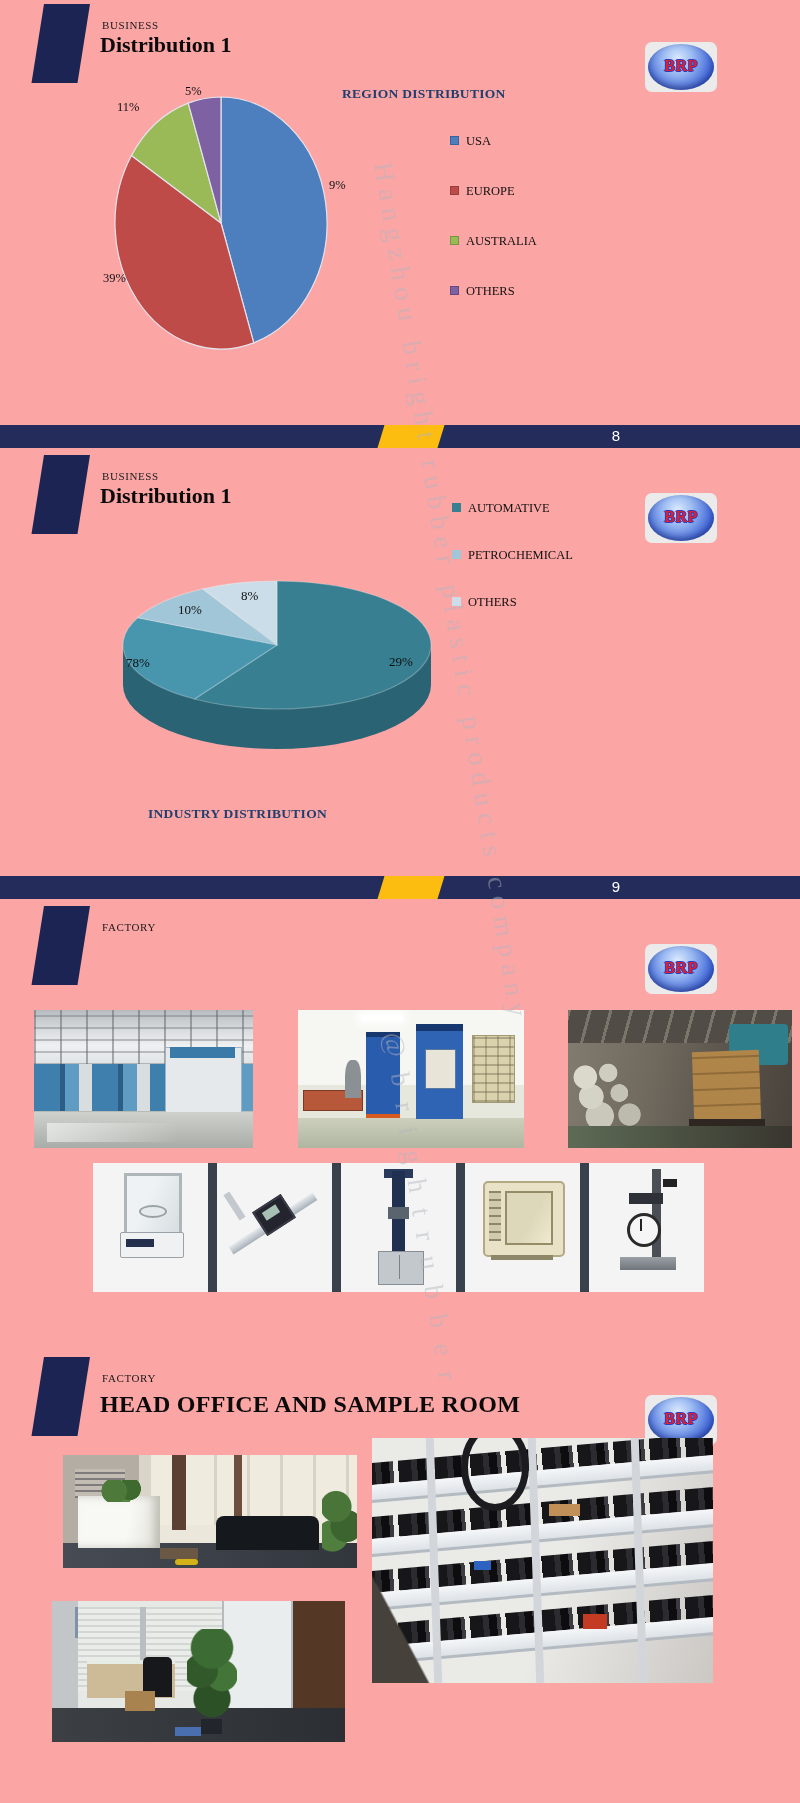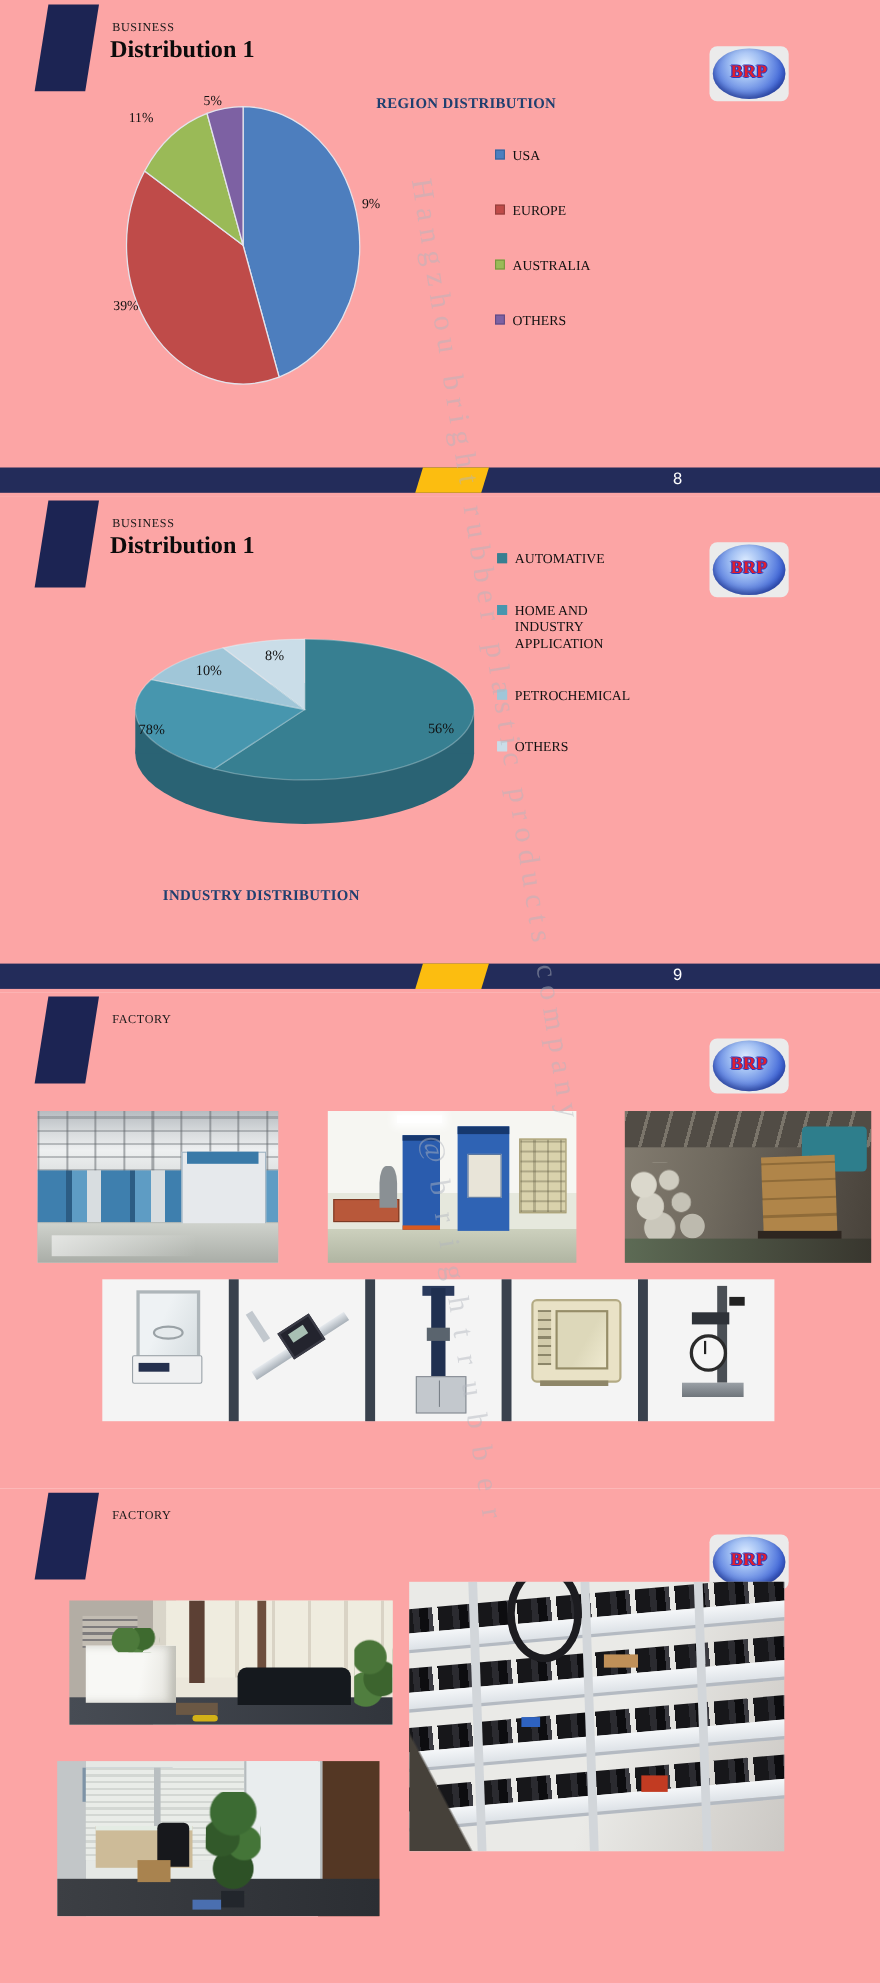--- a/index.html
+++ b/index.html
@@ -261,33 +261,29 @@
 
   <svg id="pie2" width="310" height="172" viewBox="0 0 310 172">
       <ellipse cx="155" cy="105" rx="154" ry="64" fill="#2a6374"></ellipse>
       <rect x="1" y="65" width="308" height="40" fill="#2a6374"></rect>
       <path d="M 155 65 L 155.00 1.00 A 154 64 0 1 1 72.48 119.04 Z" fill="#377f91" stroke="rgba(255,255,255,0.28)" stroke-width="1.2"></path>
       <path d="M 155 65 L 72.48 119.04 A 154 64 0 0 1 15.66 37.75 Z" fill="#4796ae" stroke="rgba(255,255,255,0.28)" stroke-width="1.2"></path>
       <path d="M 155 65 L 15.66 37.75 A 154 64 0 0 1 80.81 8.92 Z" fill="#a0c6d8" stroke="rgba(255,255,255,0.28)" stroke-width="1.2"></path>
       <path d="M 155 65 L 80.81 8.92 A 154 64 0 0 1 155.00 1.00 Z" fill="#cadde8" stroke="rgba(255,255,255,0.28)" stroke-width="1.2"></path>
     </svg>
 
-  <span class="plabel l0">56%</span>
+  <span class="plabel l0">29%</span>
   <span class="plabel l1">78%</span>
   <span class="plabel l2">10%</span>
   <span class="plabel l3">8%</span>
 
   <div class="legend">
       <div class="lg-item">
         <span class="sq" style="background: rgb(55, 127, 145); border-color: rgb(55, 127, 145);"></span>
         <span>AUTOMATIVE</span>
-      </div>
-      <div class="lg-item">
-        <span class="sq" style="background: rgb(71, 150, 174); border-color: rgb(71, 150, 174);"></span>
-        <span>HOME AND INDUSTRY APPLICATION</span>
       </div>
       <div class="lg-item">
         <span class="sq" style="background: rgb(160, 198, 216); border-color: rgb(160, 198, 216);"></span>
         <span>PETROCHEMICAL</span>
       </div>
       <div class="lg-item">
         <span class="sq" style="background: rgb(202, 221, 232); border-color: rgb(202, 221, 232);"></span>
         <span>OTHERS</span>
       </div>
     </div>
@@ -374,20 +370,21 @@
         <div class="needle"></div>
         <div class="base"></div>
     </div>
   </div>
 
 </div>
 
 <div class="slide" id="s4">
   <div class="par"></div>
   <div class="eyebrow">FACTORY</div>
+  <div class="h-title big">HEAD OFFICE AND SAMPLE ROOM</div>
   <div class="logo">
     <div class="ball"></div>
     <div class="txt">BRP</div>
   </div>
 
   <div class="photo" id="pr" title="head office reception area with white desk, plants and black sofa">
     <div class="sign"></div>
     <div class="wins"></div>
     <div class="pil1"></div>
     <div class="pil2"></div>

